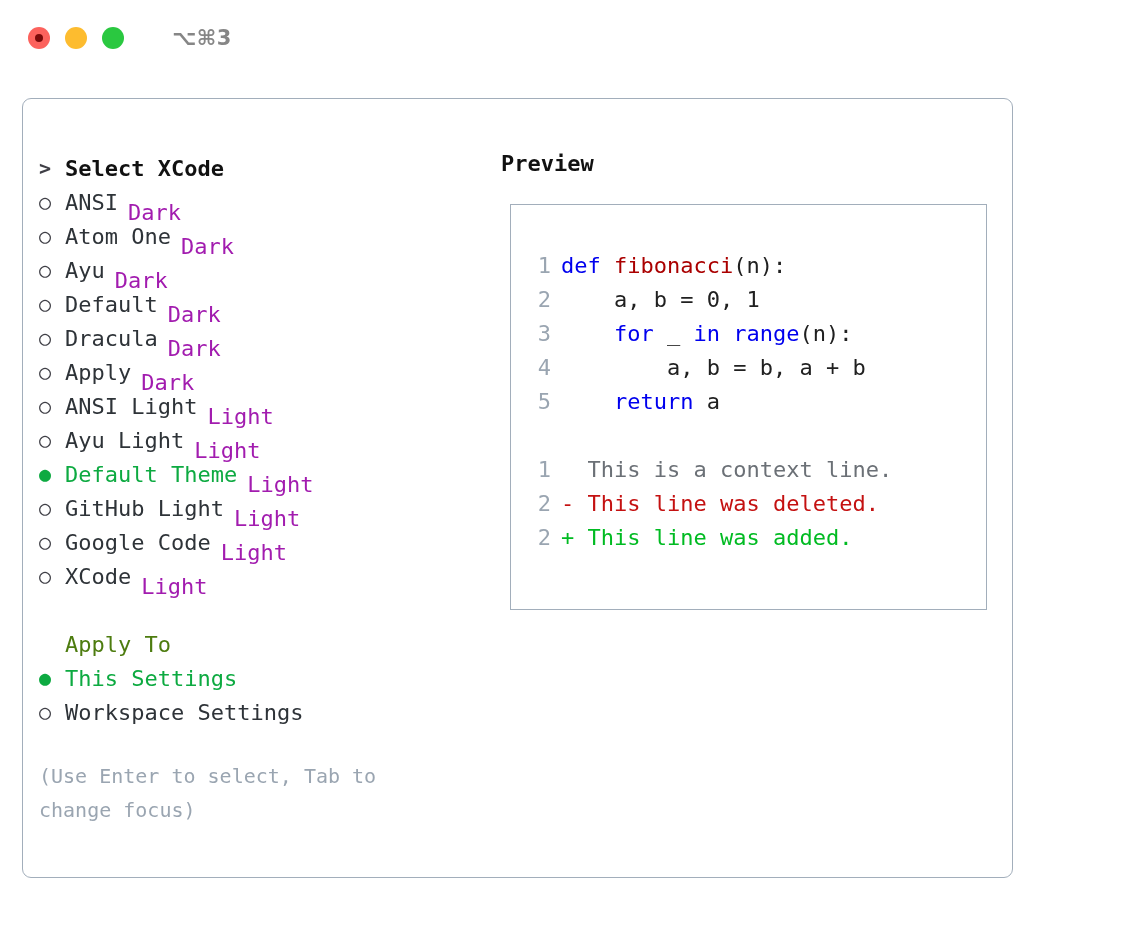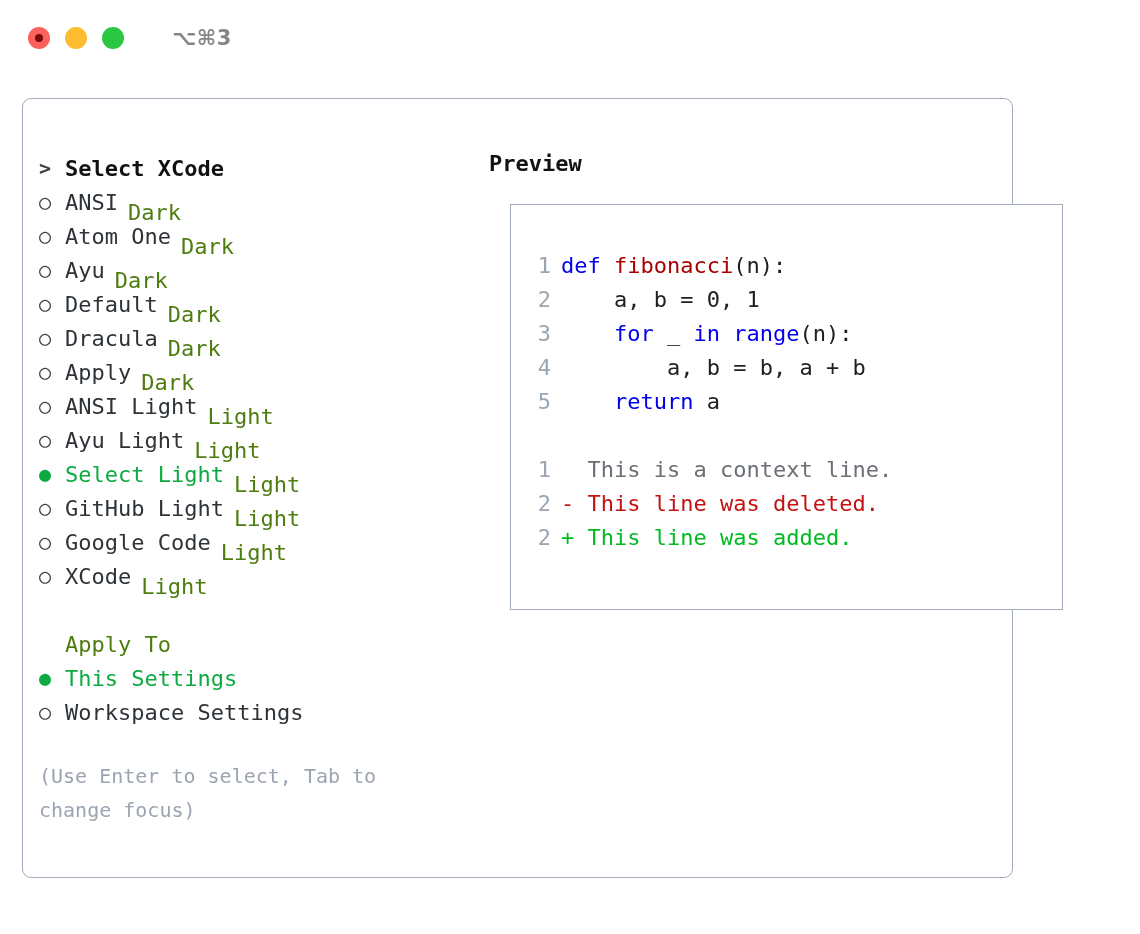--- a/index.html
+++ b/index.html
@@ -100,56 +100,56 @@
     display: inline-block;
     width: 26px;
     flex: 0 0 26px;
     color: #3f3f46;
     font-size: 20px;
   }
   .marker.sel { color: #0daa41; }
   .label { color: #2e3338; }
   .label.sel { color: #0daa41; }
   .variant {
-    color: #4d7c0f;
+    color: #a21caf;
     margin-left: 10px;
     margin-top: 20px;
   }
   .spacer-sm { height: 34px; }
   .group-title {
     color: #4d7c0f;
     padding-left: 26px;
   }
   .hint {
     margin-top: 30px;
     color: #9aa5b1;
     font-size: 20px;
     line-height: 34px;
     width: 400px;
     white-space: pre-wrap;
   }
 
   
   .right-col {
     position: absolute;
-    left: 466px;
+    left: 478px;
     top: 52px;
     width: 480px;
   }
   .preview-title {
     font-size: 22px;
     font-weight: 700;
     color: #111111;
     margin-bottom: 22px;
   }
   .code-box {
     position: absolute;
     left: 487px;
     top: 105px;
-    width: 553px;
+    width: 477px;
     height: 406px;
     border: 1.6px solid #a2aebb;
     box-sizing: border-box;
     background: #ffffff;
   }
   .code-inner {
     padding: 44px 0 0 14px;
     font-size: 22px;
     line-height: 34px;
     white-space: pre;
@@ -197,21 +197,21 @@
 
       <div id="theme-list">
           <div class="row"><span class="marker">○</span><span class="label">ANSI</span><span class="variant">Dark</span></div>
           <div class="row"><span class="marker">○</span><span class="label">Atom One</span><span class="variant">Dark</span></div>
           <div class="row"><span class="marker">○</span><span class="label">Ayu</span><span class="variant">Dark</span></div>
           <div class="row"><span class="marker">○</span><span class="label">Default</span><span class="variant">Dark</span></div>
           <div class="row"><span class="marker">○</span><span class="label">Dracula</span><span class="variant">Dark</span></div>
           <div class="row"><span class="marker">○</span><span class="label">Apply</span><span class="variant">Dark</span></div>
           <div class="row"><span class="marker">○</span><span class="label">ANSI Light</span><span class="variant">Light</span></div>
           <div class="row"><span class="marker">○</span><span class="label">Ayu Light</span><span class="variant">Light</span></div>
-          <div class="row"><span class="marker sel">●</span><span class="label sel">Select Light</span><span class="variant">Light</span></div>
+          <div class="row"><span class="marker sel">●</span><span class="label sel">Default Theme</span><span class="variant">Light</span></div>
           <div class="row"><span class="marker">○</span><span class="label">GitHub Light</span><span class="variant">Light</span></div>
           <div class="row"><span class="marker">○</span><span class="label">Google Code</span><span class="variant">Light</span></div>
           <div class="row"><span class="marker">○</span><span class="label">XCode</span><span class="variant">Light</span></div>
         </div>
 
       <div class="spacer-sm"></div>
 
       <div class="row group-title">Apply To</div>
 
       <div id="apply-list">

